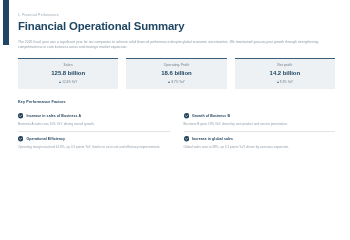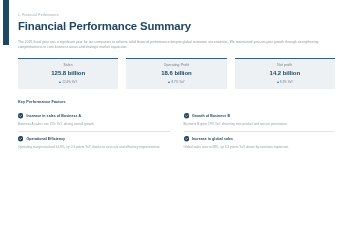--- a/index.html
+++ b/index.html
@@ -163,21 +163,21 @@
 </style>
 </head>
 <body>
 
 <div id="left-accent"></div>
 
 <div id="page">
 
   <div id="breadcrumb">1. Financial Performance</div>
 
-  <h1 id="page-title">Financial Performance Summary</h1>
+  <h1 id="page-title">Financial Operational Summary</h1>
 
   <p id="intro-paragraph">The 2025 fiscal year was a significant year for our companies to achieve solid financial performance despite global economic uncertainties. We maintained year-on-year growth through strengthening competitiveness in core business areas and strategic market expansion.</p>
 
   <div id="kpi-row">
 
     <div class="kpi-card">
       <div class="kpi-label">Sales</div>
       <div class="kpi-value">125.8 billion</div>
       <div class="kpi-delta">
         <span class="delta-arrow"></span>

